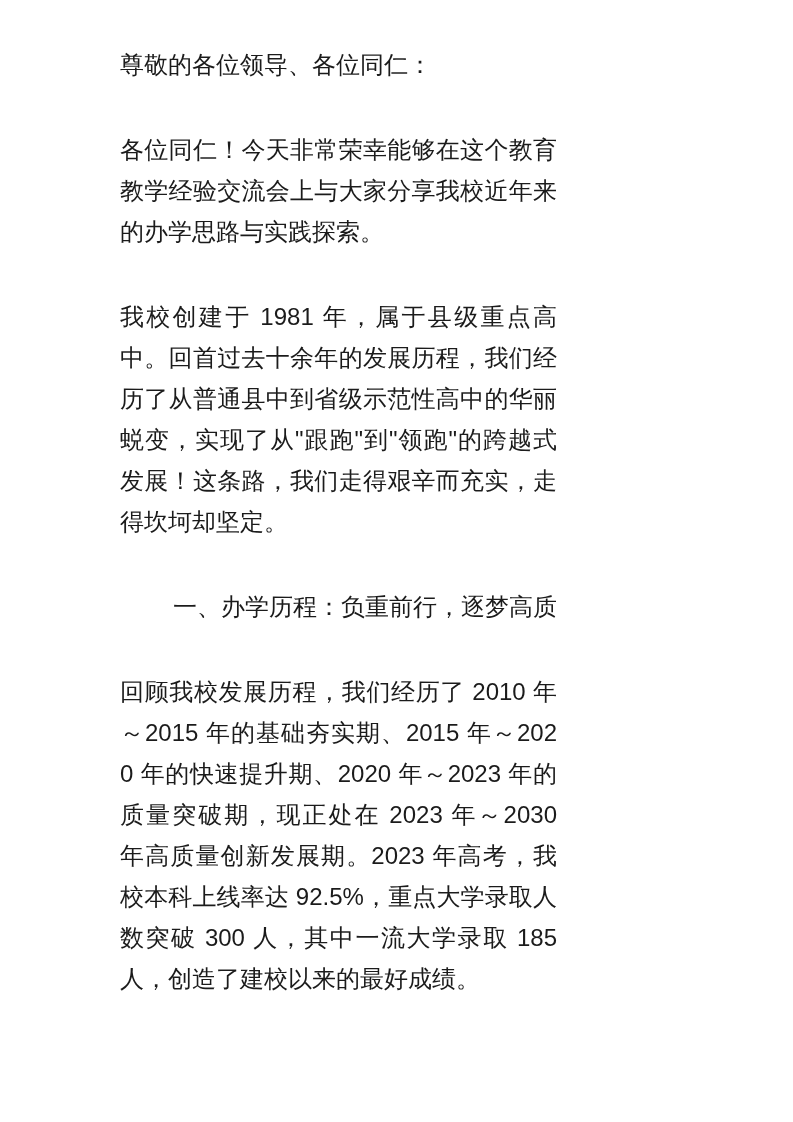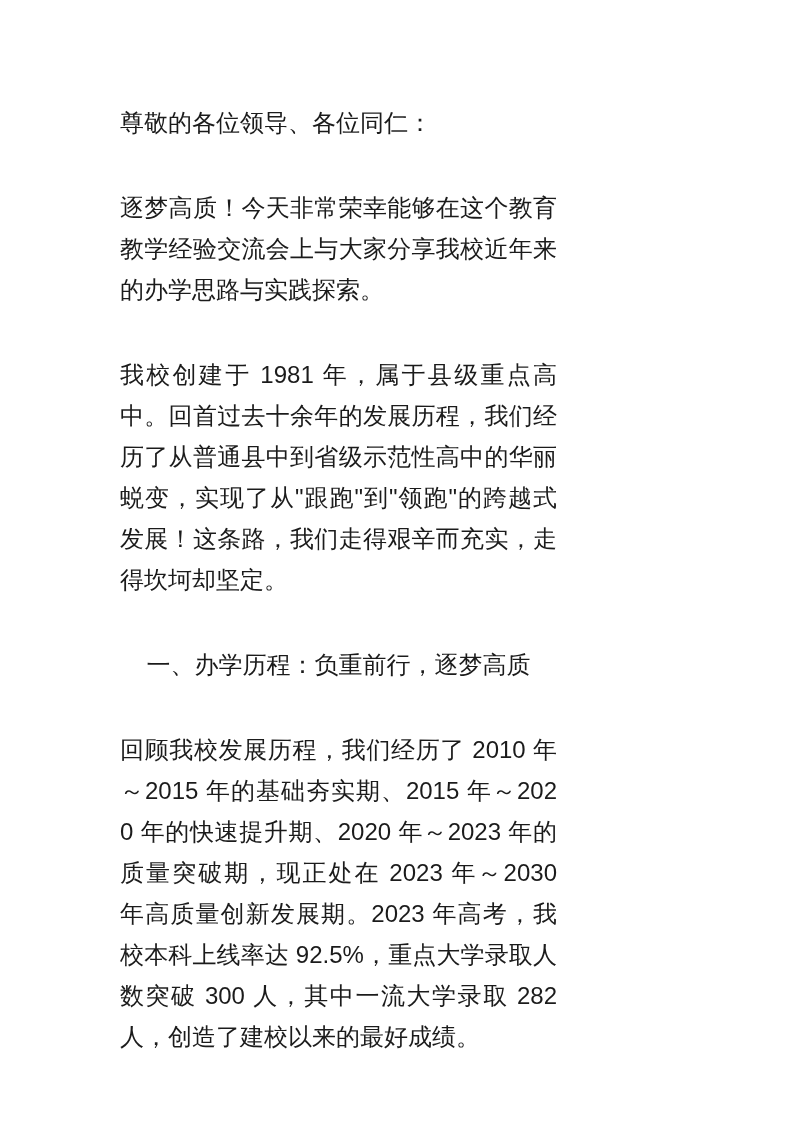--- a/index.html
+++ b/index.html
@@ -11,43 +11,43 @@
     width: 793px;
     height: 1122px;
     overflow: hidden;
     font-family: "Liberation Sans", sans-serif;
   }
   .page {
     box-sizing: border-box;
     width: 677px;
     height: 1122px;
     background: #ffffff;
-    padding: 102px 120px 0 120px;
+    padding: 44px 120px 0 120px;
     color: #1b1b1b;
   }
   .page p, .page h2 {
     margin: 0 0 44px 0;
     font-size: 24px;
     line-height: 41px;
     font-weight: 400;
     text-align: justify;
     text-justify: inter-ideograph;
     letter-spacing: 0;
     word-break: break-all;
   }
   .page h2 {
-    text-align: center;
+    text-align: right;
   }
 </style>
 </head>
 <body>
 
 <div class="page">
   <p>尊敬的各位领导、各位同仁：</p>
 
-  <p>逐梦高质！今天非常荣幸能够在这个教育教学经验交流会上与大家分享我校近年来的办学思路与实践探索。</p>
+  <p>各位同仁！今天非常荣幸能够在这个教育教学经验交流会上与大家分享我校近年来的办学思路与实践探索。</p>
 
   <p>我校创建于 1981 年，属于县级重点高中。回首过去十余年的发展历程，我们经历了从普通县中到省级示范性高中的华丽蜕变，实现了从"跟跑"到"领跑"的跨越式发展！这条路，我们走得艰辛而充实，走得坎坷却坚定。</p>
 
   <h2>一、办学历程：负重前行，逐梦高质</h2>
 
-  <p>回顾我校发展历程，我们经历了 2010 年～2015 年的基础夯实期、2015 年～2020 年的快速提升期、2020 年～2023 年的质量突破期，现正处在 2023 年～2030 年高质量创新发展期。2023 年高考，我校本科上线率达 92.5%，重点大学录取人数突破 300 人，其中一流大学录取 282 人，创造了建校以来的最好成绩。</p>
+  <p>回顾我校发展历程，我们经历了 2010 年～2015 年的基础夯实期、2015 年～2020 年的快速提升期、2020 年～2023 年的质量突破期，现正处在 2023 年～2030 年高质量创新发展期。2023 年高考，我校本科上线率达 92.5%，重点大学录取人数突破 300 人，其中一流大学录取 185 人，创造了建校以来的最好成绩。</p>
 </div>
 
 </body></html>

